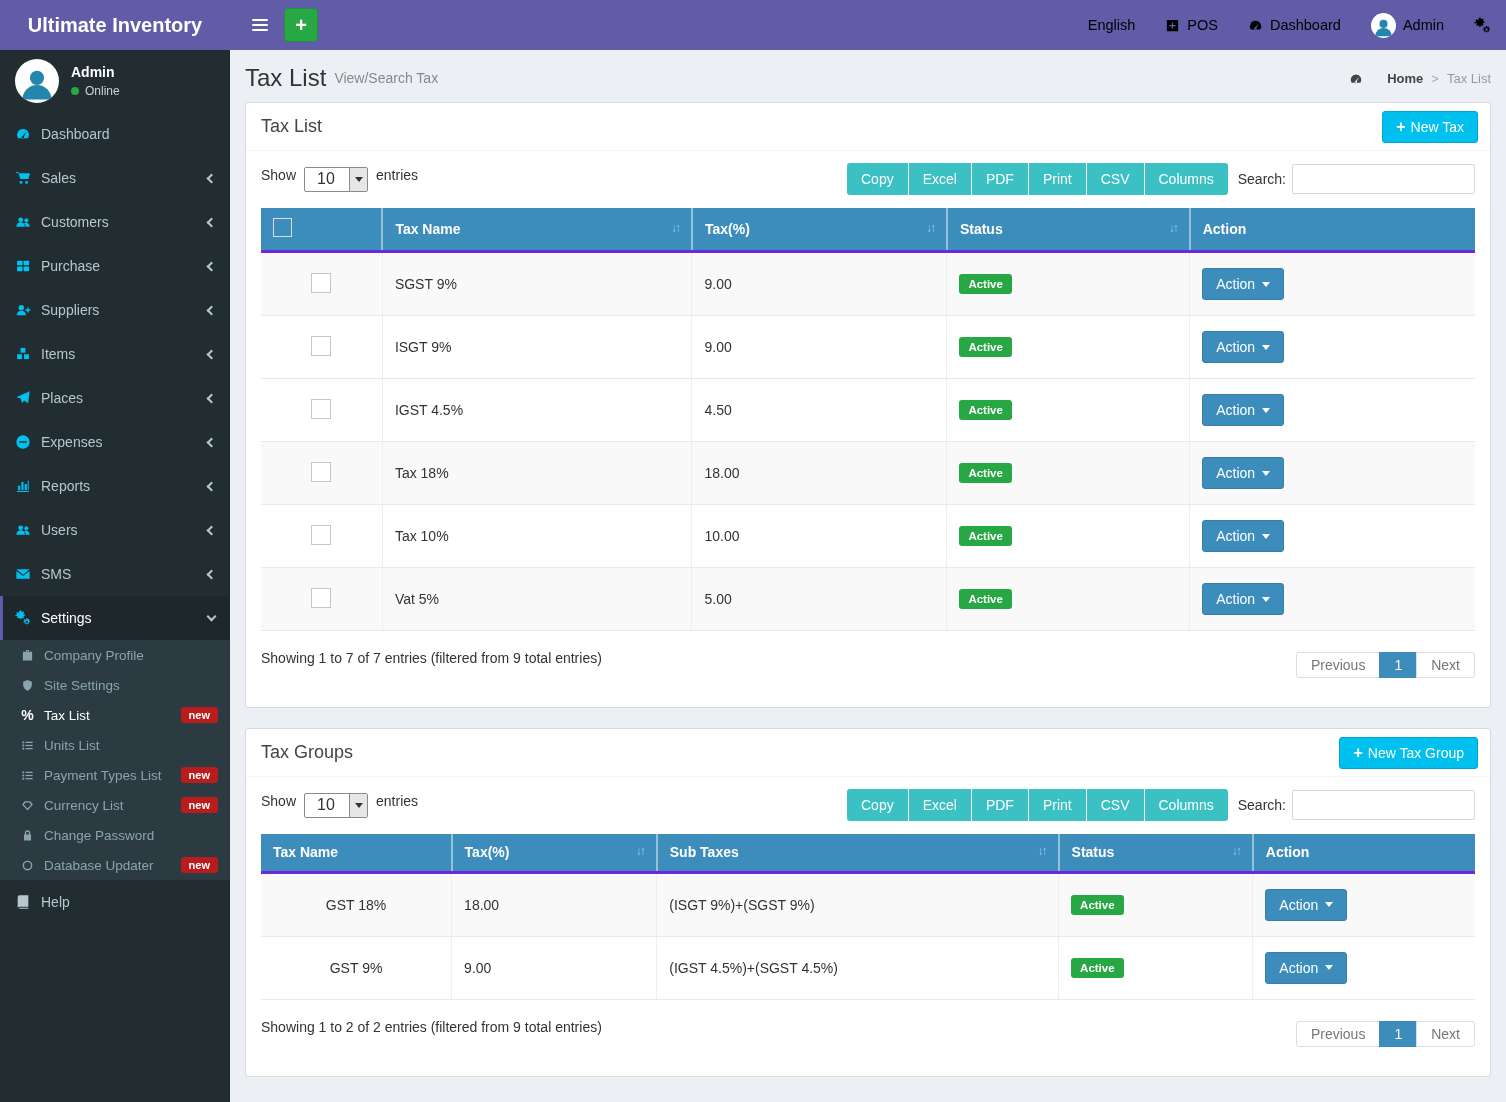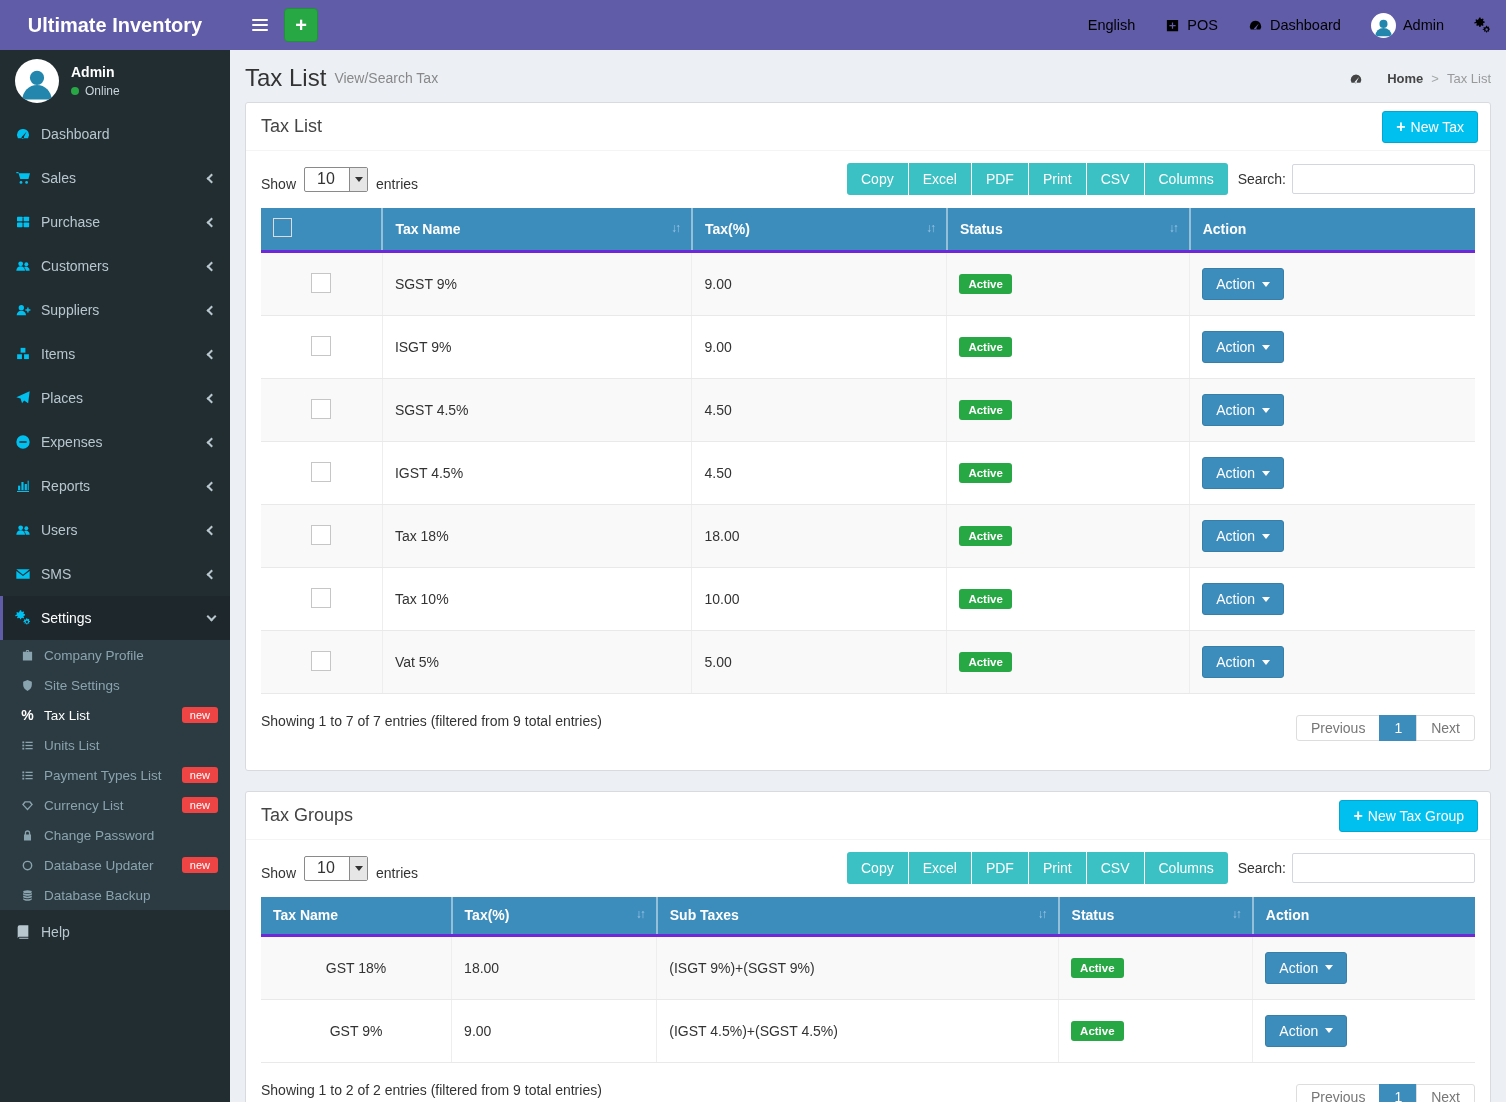--- a/index.html
+++ b/index.html
@@ -37,21 +37,21 @@
                color:#b8c7ce; cursor:pointer; height:44px; }
   .menu-item .ic { color:#00c0ef; width:16px; height:16px; flex:0 0 16px; }
   .menu-item.active-parent { background:#1e282c; border-left-color:#605ca8; color:#fff; }
   .chev { margin-left:auto; width:7px; height:7px; border-left:2px solid #b8c7ce; border-bottom:2px solid #b8c7ce; transform:rotate(45deg); }
   .chev.down { transform:rotate(-45deg); margin-top:-3px; }
   .submenu { list-style:none; background:#2c3b41; }
   .submenu-item { display:flex; align-items:center; gap:10px; padding:6px 12px 6px 21px; height:30px; color:#8aa4af; cursor:pointer; font-size:13.5px; }
   .submenu-item .ic { width:13px; height:13px; flex:0 0 13px; color:#8aa4af; fill:currentColor; }
   .submenu-item.active { color:#fff; }
   .pct { font-weight:bold; font-size:14px; width:13px; text-align:center; }
-  .badge-new { margin-left:auto; background:#ef4444; color:#fff; font-size:11px; font-weight:normal; padding:2px 8px; border-radius:3px; }
+  .badge-new { margin-left:auto; background:#b91c1c; color:#fff; font-size:11px; font-weight:bold; padding:2px 8px; border-radius:3px; }
 
   
   .content-header { display:flex; align-items:center; padding:14px 15px 10px; }
   .page-title { font-size:24px; font-weight:500; color:#333; }
   .page-subtitle { font-size:14px; color:#888; margin-left:8px; }
   .breadcrumb { margin-left:auto; display:flex; align-items:center; gap:8px; font-size:13px; }
   .breadcrumb .home { display:flex; align-items:flex-end; gap:24px; color:#444; font-weight:bold; cursor:pointer; }
   .breadcrumb .sep { color:#a6a6a6; }
   .breadcrumb .current { color:#999; }
   .breadcrumb .ic { width:14px; height:14px; color:#444; }
@@ -60,21 +60,21 @@
   .box { background:#fff; border:1px solid #d7dbe0; border-radius:3px; margin:0 15px 20px; }
   .box-header { position:relative; padding:13px 15px; border-bottom:1px solid #f4f4f4; }
   .box-title { font-size:18px; color:#444; font-weight:500; }
   .btn-new { position:absolute; right:12px; top:8px; background:#00c0ef; border:1px solid #00a7d0; color:#fff;
              padding:6px 13px; border-radius:3px; font-size:14px; cursor:pointer; display:flex; align-items:center; gap:5px; }
   .btn-new b { font-size:16px; }
   .box-body { padding:12px 15px 14px; }
 
   
   .dt-toolbar { display:flex; align-items:center; margin-bottom:13px; }
-  .show-wrap { display:flex; align-items:flex-end; gap:8px; }
+  .show-wrap { display:flex; align-items:flex-start; gap:8px; }
   .show-select { display:inline-flex; align-items:stretch; border:1px solid #8a8a8a; border-radius:2px; width:64px; height:25px; background:#fff; cursor:pointer; }
   .show-select .val { flex:1; display:flex; align-items:center; padding-left:12px; font-size:16px; }
   .show-select .arrow { width:18px; background:#e6e6e6; border-left:1px solid #8a8a8a; display:flex; align-items:center; justify-content:center; }
   .show-select .arrow i { width:0; height:0; border:4px solid transparent; border-top:5px solid #333; margin-top:4px; }
   .dt-right { margin-left:auto; display:flex; align-items:center; }
   .btn-group { display:inline-flex; }
   .btn-export { background:#3bc0c3; color:#fff; border:none; border-right:1px solid #fff; padding:8px 14px; font-size:14px; cursor:pointer; }
   .btn-export:first-child { border-radius:3px 0 0 3px; }
   .btn-export:last-child { border-right:none; border-radius:0 3px 3px 0; }
   .search-label { margin:0 6px 0 10px; color:#333; }
@@ -281,30 +281,30 @@
           </li>
         <li class="menu-item">
             <svg class="ic">
               <use href="#i-cart"></use>
             </svg>
             <span>Sales</span>
             <i class="chev"></i>
           </li>
         <li class="menu-item">
             <svg class="ic">
+              <use href="#i-users"></use>
+            </svg>
+            <span>Customers</span>
+            <i class="chev"></i>
+          </li>
+        <li class="menu-item">
+            <svg class="ic">
               <use href="#i-grid"></use>
             </svg>
             <span>Purchase</span>
-            <i class="chev"></i>
-          </li>
-        <li class="menu-item">
-            <svg class="ic">
-              <use href="#i-users"></use>
-            </svg>
-            <span>Customers</span>
             <i class="chev"></i>
           </li>
         <li class="menu-item">
             <svg class="ic">
               <use href="#i-user-plus"></use>
             </svg>
             <span>Suppliers</span>
             <i class="chev"></i>
           </li>
         <li class="menu-item">
@@ -400,26 +400,20 @@
               <use href="#i-lock"></use>
             </svg>
             <span>Change Password</span>
           </li>
         <li class="submenu-item">
             <svg class="ic">
               <use href="#i-circle-o"></use>
             </svg>
             <span>Database Updater</span>
             <span class="badge-new">new</span>
-          </li>
-        <li class="submenu-item">
-            <svg class="ic">
-              <use href="#i-database"></use>
-            </svg>
-            <span>Database Backup</span>
           </li>
       </ul>
       <ul class="menu">
         <li class="menu-item">
             <svg class="ic" style="color:#b8c7ce">
               <use href="#i-book"></use>
             </svg>
             <span>Help</span>
           </li>
       </ul>
@@ -506,30 +500,20 @@
               <tr>
                 <td class="cell-center"><span class="checkbox"></span></td>
                 <td>ISGT 9%</td>
                 <td>9.00</td>
                 <td><span class="badge-active">Active</span></td>
                 <td><button class="btn-action">
                       <span>Action</span>
                       <i class="caret"></i>
                     </button></td>
               </tr>
-              <tr class="odd">
-                <td class="cell-center"><span class="checkbox"></span></td>
-                <td>SGST 4.5%</td>
-                <td>4.50</td>
-                <td><span class="badge-active">Active</span></td>
-                <td><button class="btn-action">
-                      <span>Action</span>
-                      <i class="caret"></i>
-                    </button></td>
-              </tr>
               <tr>
                 <td class="cell-center"><span class="checkbox"></span></td>
                 <td>IGST 4.5%</td>
                 <td>4.50</td>
                 <td><span class="badge-active">Active</span></td>
                 <td><button class="btn-action">
                       <span>Action</span>
                       <i class="caret"></i>
                     </button></td>
               </tr>

